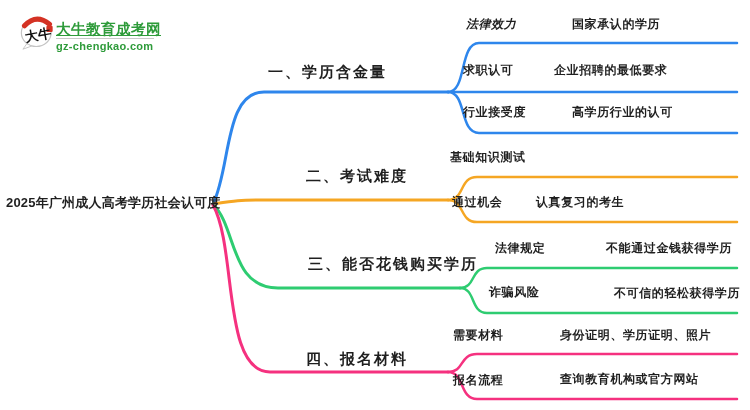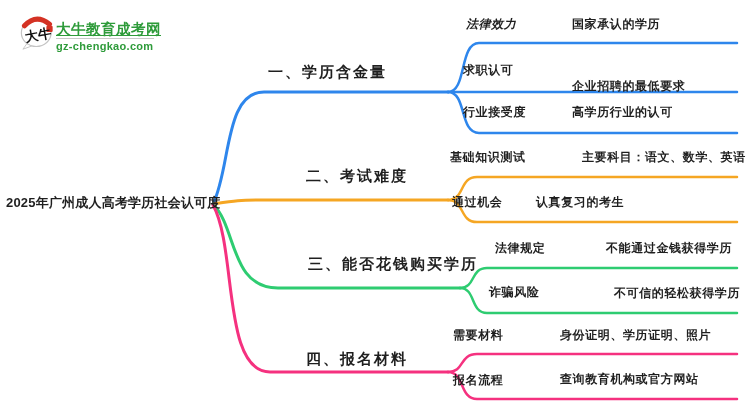--- a/index.html
+++ b/index.html
@@ -69,26 +69,25 @@
   <div class="txt central" style="left:6px;top:196px;">2025年广州成人高考学历社会认可度</div>
 
   <div class="txt branch-label" style="left:268px;top:63px;">一、学历含金量</div>
   <div class="txt branch-label" style="left:306px;top:167px;">二、考试难度</div>
   <div class="txt branch-label" style="left:308px;top:255px;">三、能否花钱购买学历</div>
   <div class="txt branch-label" style="left:306px;top:350px;">四、报名材料</div>
 
   <div class="txt sub-label" style="left:466px;top:18px;font-style:italic;">法律效力</div>
   <div class="txt sub-value" style="left:572px;top:18px;">国家承认的学历</div>
   <div class="txt sub-label" style="left:463px;top:64px;">求职认可</div>
-  <div class="txt sub-value" style="left:572px;top:64px;margin-top:16px;">企业招聘的最低要求</div>
+  <div class="txt sub-value" style="left:554px;top:64px;">企业招聘的最低要求</div>
   <div class="txt sub-label" style="left:463px;top:106px;">行业接受度</div>
   <div class="txt sub-value" style="left:572px;top:106px;">高学历行业的认可</div>
 
   <div class="txt sub-label" style="left:450px;top:151px;">基础知识测试</div>
-  <div class="txt sub-value" style="left:582px;top:151px;">主要科目：语文、数学、英语</div>
   <div class="txt sub-label" style="left:452px;top:196px;">通过机会</div>
   <div class="txt sub-value" style="left:536px;top:196px;">认真复习的考生</div>
 
   <div class="txt sub-label" style="left:495px;top:242px;">法律规定</div>
   <div class="txt sub-value" style="left:606px;top:242px;">不能通过金钱获得学历</div>
   <div class="txt sub-label" style="left:489px;top:287px;font-family:Liberation Mono, monospace;">诈骗风险</div>
   <div class="txt sub-value" style="left:606px;top:287px;margin-left:8px;">不可信的轻松获得学历</div>
 
   <div class="txt sub-label" style="left:453px;top:329px;">需要材料</div>
   <div class="txt sub-value" style="left:560px;top:329px;">身份证明、学历证明、照片</div>

